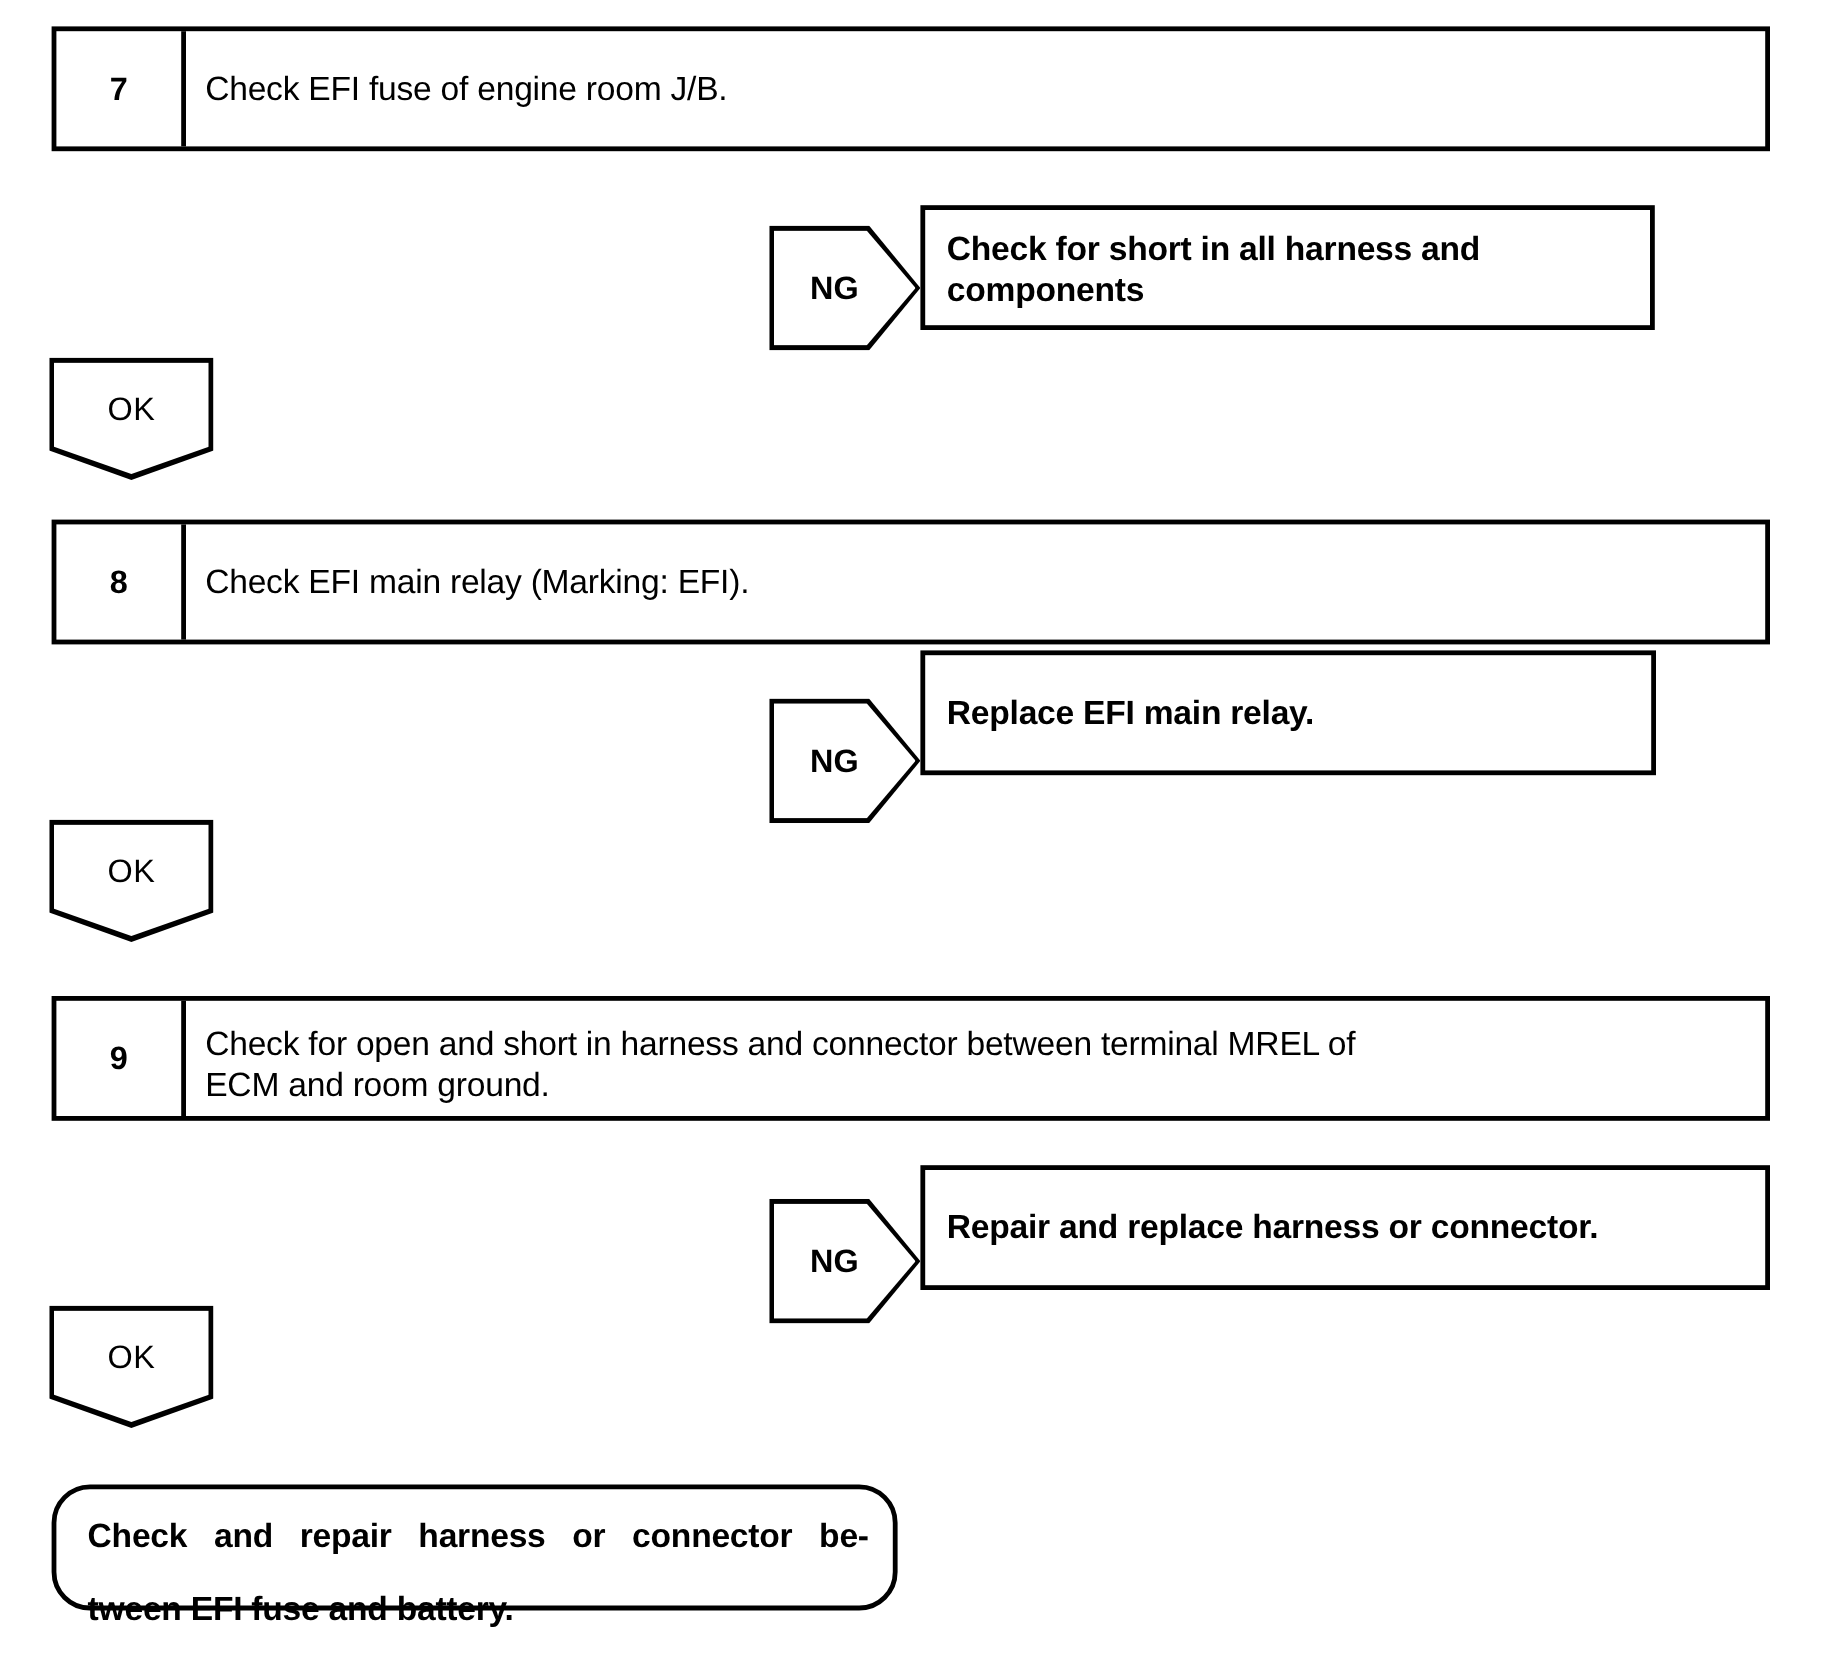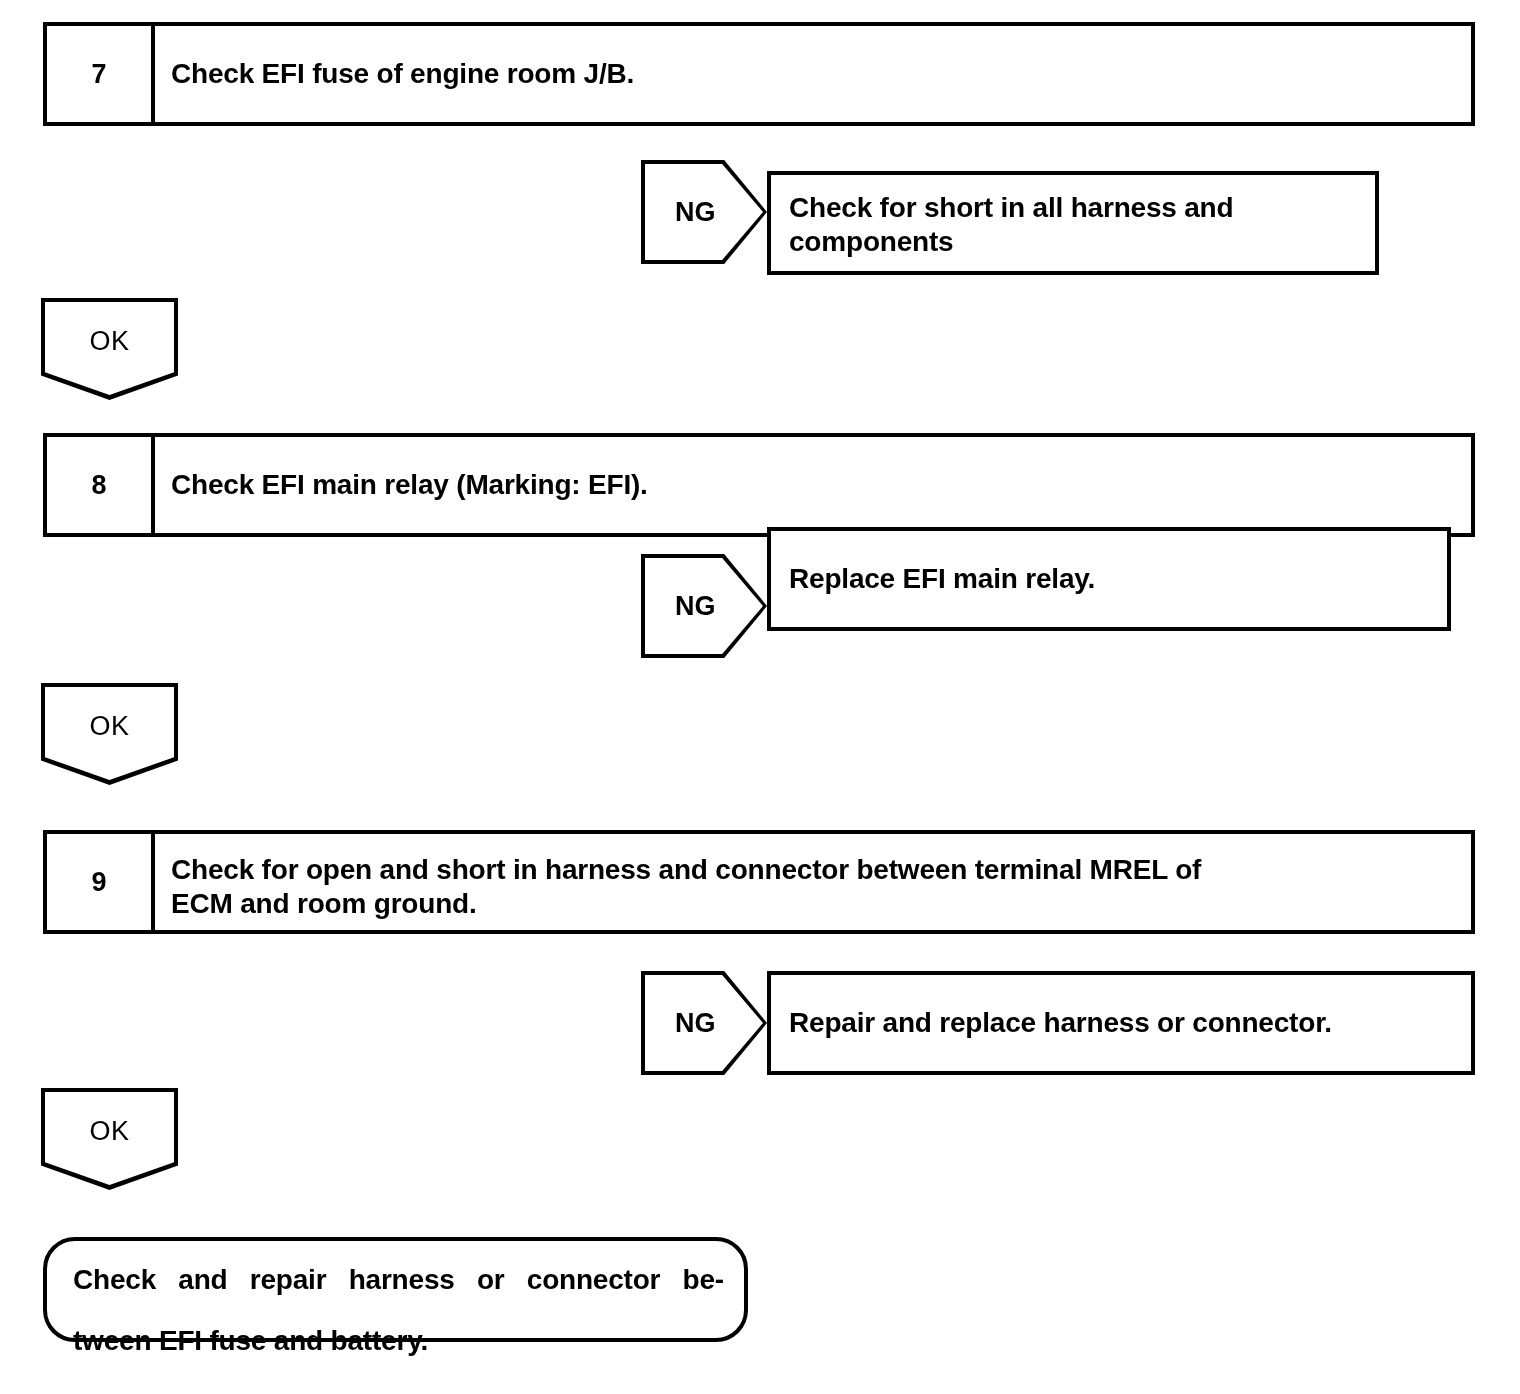--- a/index.html
+++ b/index.html
@@ -41,21 +41,21 @@
     font-weight: bold;
     color: #000000;
     letter-spacing: 0px;
   }
   .step-text {
     flex: 1 1 auto;
     display: flex;
     align-items: center;
     padding: 5px 16px;
     font-size: 28px;
-    font-weight: bold;
+    font-weight: normal;
     line-height: 1.18;
     color: #000000;
     letter-spacing: -0.2px;
   }
   .step-text.two-line {
     align-items: center;
     padding-top: 14px;
   }
 
   
@@ -103,20 +103,21 @@
     align-items: center;
     justify-content: flex-start;
     padding-left: 34px;
     box-sizing: border-box;
     font-size: 27px;
     font-weight: bold;
     color: #000000;
     background: #000000;
     -webkit-clip-path: polygon(0% 0%, 66% 0%, 100% 50%, 66% 100%, 0% 100%);
     clip-path: polygon(0% 0%, 66% 0%, 100% 50%, 66% 100%, 0% 100%);
+    margin-top: 28px;
   }
   .ng-arrow .ng-inner {
     position: absolute;
     left: 4px;
     top: 4px;
     right: 4px;
     bottom: 4px;
     background: #ffffff;
     -webkit-clip-path: polygon(0% 0%, 65.4% 0%, 100% 50%, 65.4% 100%, 0% 100%);
     clip-path: polygon(0% 0%, 65.4% 0%, 100% 50%, 65.4% 100%, 0% 100%);
@@ -183,21 +184,21 @@
 
   <div class="step-box" style="left:43px; top:433px; width:1432px; height:104px;">
     <div class="step-num">8</div>
     <div class="step-text">Check EFI main relay (Marking: EFI).</div>
   </div>
 
   <div class="ng-arrow" style="left:641px; top:554px; width:126px; height:104px;">
     <div class="ng-inner"></div>
     <span class="ng-label">NG</span>
   </div>
-  <div class="result-box" style="left:767px; top:527px; width:684px; height:104px;">
+  <div class="result-box" style="left:767px; top:542px; width:613px; height:104px;">
     <span>Replace EFI main relay.</span>
   </div>
 
   <div class="ok-arrow" style="left:41px; top:683px; width:137px; height:102px;">
     <div class="ok-inner"></div>
     <span class="ok-label">OK</span>
   </div>
 
   <div class="step-box" style="left:43px; top:830px; width:1432px; height:104px;">
     <div class="step-num">9</div>

